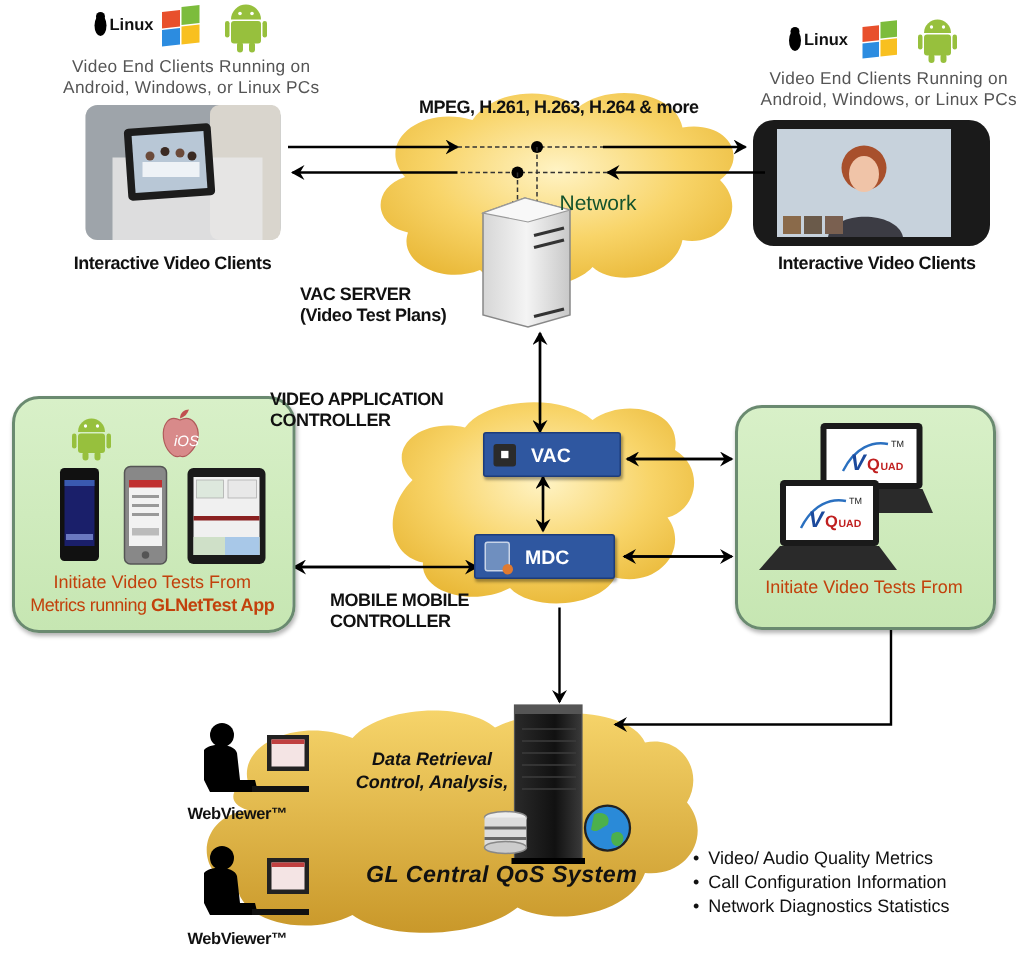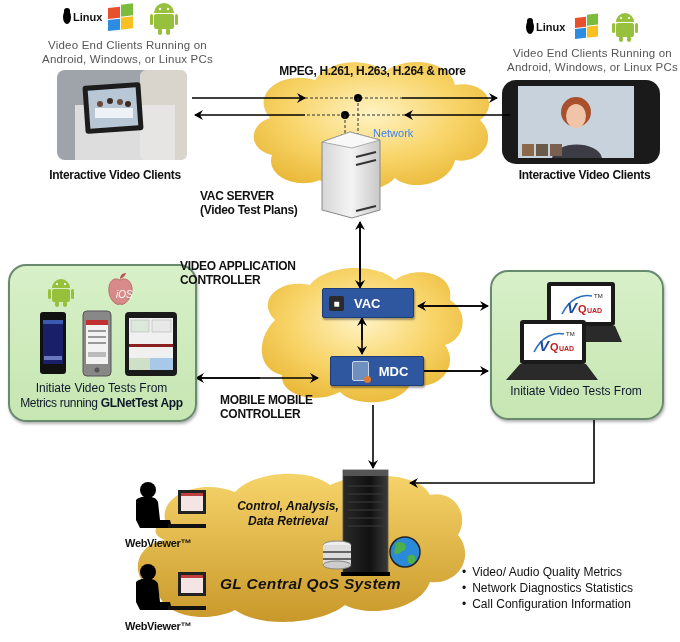--- a/index.html
+++ b/index.html
@@ -4,27 +4,27 @@
 <style>
   html, body { margin: 0; padding: 0; background: #ffffff; }
   body { width: 680px; height: 642px; position: relative; overflow: hidden; font-family: "Liberation Sans", sans-serif; color: #111; }
   .abs { position: absolute; }
   svg.canvas { position: absolute; left: 0; top: 0; }
   .caption-gray { font-size: 11.5px; color: #555; text-align: center; line-height: 14px; letter-spacing: 0.2px; }
   .bold-label { font-weight: bold; font-size: 12px; color: #111; letter-spacing: -0.3px; }
   .center { text-align: center; }
   .right { }
   .os-linux { font-weight: bold; font-size: 11px; color: #111; text-align: center; }
-  .box-text { font-size: 12px; color: #0f172a; text-align: center; line-height: 15px; }
+  .box-text { font-size: 12px; color: #c2410c; text-align: center; line-height: 15px; }
   .ctrl { position: absolute; background: #2f57a0; border: 1px solid #1d3c7a; border-radius: 2px; color: #fff; font-weight: bold; font-size: 13px; box-shadow: 1px 2px 2px rgba(0,0,0,0.35); display: flex; align-items: center; }
   .ctrl .ico { width: 15px; height: 15px; margin: 0 10px 0 6px; border-radius: 2px; }
   .green-box { position: absolute; background: linear-gradient(#d8f0c8, #c6e6b2); border: 2px solid #6a8a70; border-radius: 18px; box-shadow: 1px 2px 3px rgba(0,0,0,0.3); }
   .bullets { font-size: 12px; color: #111; line-height: 16px; margin-top: 40px; }
   .bullets div::before { content: "•"; margin-right: 6px; }
-  .qos-title { font-weight: bold; font-style: italic; font-size: 15.5px; color: #111; letter-spacing: 0.3px; }
+  .qos-title { font-weight: bold; font-style: italic; font-size: 15.5px; color: #111; letter-spacing: 0.3px; margin-left: 24px; }
   .italic-bold { font-weight: bold; font-style: italic; font-size: 12px; text-align: center; line-height: 15px; }
 </style>
 </head>
 <body>
 
 <svg class="canvas" width="680" height="642" viewBox="0 0 680 642">
   <defs>
     <radialGradient id="cloudGrad" cx="50%" cy="40%" r="65%">
       <stop offset="0%" stop-color="#fff3c4"></stop>
       <stop offset="55%" stop-color="#f8d468"></stop>
@@ -334,63 +334,63 @@
 <div class="abs os-linux" style="left:536px; top:21px;">Linux</div>
 <div class="abs caption-gray" style="left:505px; top:46px; width:175px;">
   <div>Video End Clients Running on</div>
   <div>Android, Windows, or Linux PCs</div>
 </div>
 <div class="abs bold-label center" style="left:497px; top:168px; width:175px;">Interactive Video Clients</div>
 
 <div class="abs bold-label center" style="left:250px; top:64px; width:245px; line-height:14px;">
   <div>MPEG, H.261, H.263, H.264 &amp; more</div>
 </div>
-<div class="abs" style="left:373px; top:127px; font-size:11px; color:#3b82f6;">Network</div>
+<div class="abs" style="left:373px; top:127px; font-size:14px; color:#14532d;">Network</div>
 
 <div class="abs bold-label right" style="left:200px; top:189px; width:120px; line-height:14px;">
   <div>VAC SERVER</div>
   <div>(Video Test Plans)</div>
 </div>
 
 <div class="abs bold-label right" style="left:180px; top:259px; width:162px; line-height:14px;">
   <div>VIDEO APPLICATION</div>
   <div>CONTROLLER</div>
 </div>
 <div class="abs bold-label right" style="left:220px; top:393px; width:133px; line-height:14px;">
   <div>MOBILE MOBILE</div>
   <div>CONTROLLER</div>
 </div>
 
 <div class="ctrl" style="left:322px; top:288px; width:90px; height:28px; z-index:2;">
   <span class="ico" style="background:#2b2b2b; display:flex; align-items:center; justify-content:center; color:#fff; font-size:10px;">■</span>
   <span>VAC</span>
 </div>
 
-<div class="ctrl" style="left:330px; top:356px; width:92px; height:28px; z-index:2;justify-content:center;">
+<div class="ctrl" style="left:316px; top:356px; width:92px; height:28px; z-index:2;">
   <span class="ico" style="background:#6f8fbf; border:1px solid #c8d4e8; position:relative; height:18px;">
     <span style="position:absolute; right:-3px; bottom:-3px; width:7px; height:7px; border-radius:50%; background:#e07a30;"></span>
   </span>
   <span>MDC</span>
 </div>
 
 <div class="abs box-text" style="left:10px; top:381px; width:183px; z-index:2;">
   <div>Initiate Video Tests From</div>
   <div style="letter-spacing:-0.3px;"><span>Metrics running </span><b>GLNetTest App</b></div>
 </div>
 <div class="abs" style="left:116px; top:289px; font-style:italic; font-size:10px; color:#fff; z-index:3;">iOS</div>
 
 <div class="abs box-text" style="left:492px; top:384px; width:168px; z-index:2;">
   <div>Initiate Video Tests From</div>
 </div>
 
 <div class="abs italic-bold" style="left:228px; top:499px; width:120px;">
+  <div>Data Retrieval</div>
   <div>Control, Analysis,</div>
-  <div>Data Retrieval</div>
 </div>
 <div class="abs qos-title" style="left:220px; top:575px;">GL Central QoS System</div>
 <div class="abs bold-label" style="left:125px; top:537px; font-size:11px;">WebViewer™</div>
 <div class="abs bold-label" style="left:125px; top:620px; font-size:11px;">WebViewer™</div>
 
 <div class="abs bullets" style="left:462px; top:524px;">
   <div>Video/ Audio Quality Metrics</div>
+  <div>Call Configuration Information</div>
   <div>Network  Diagnostics Statistics</div>
-  <div>Call Configuration Information</div>
 </div>
 
 </body></html>

